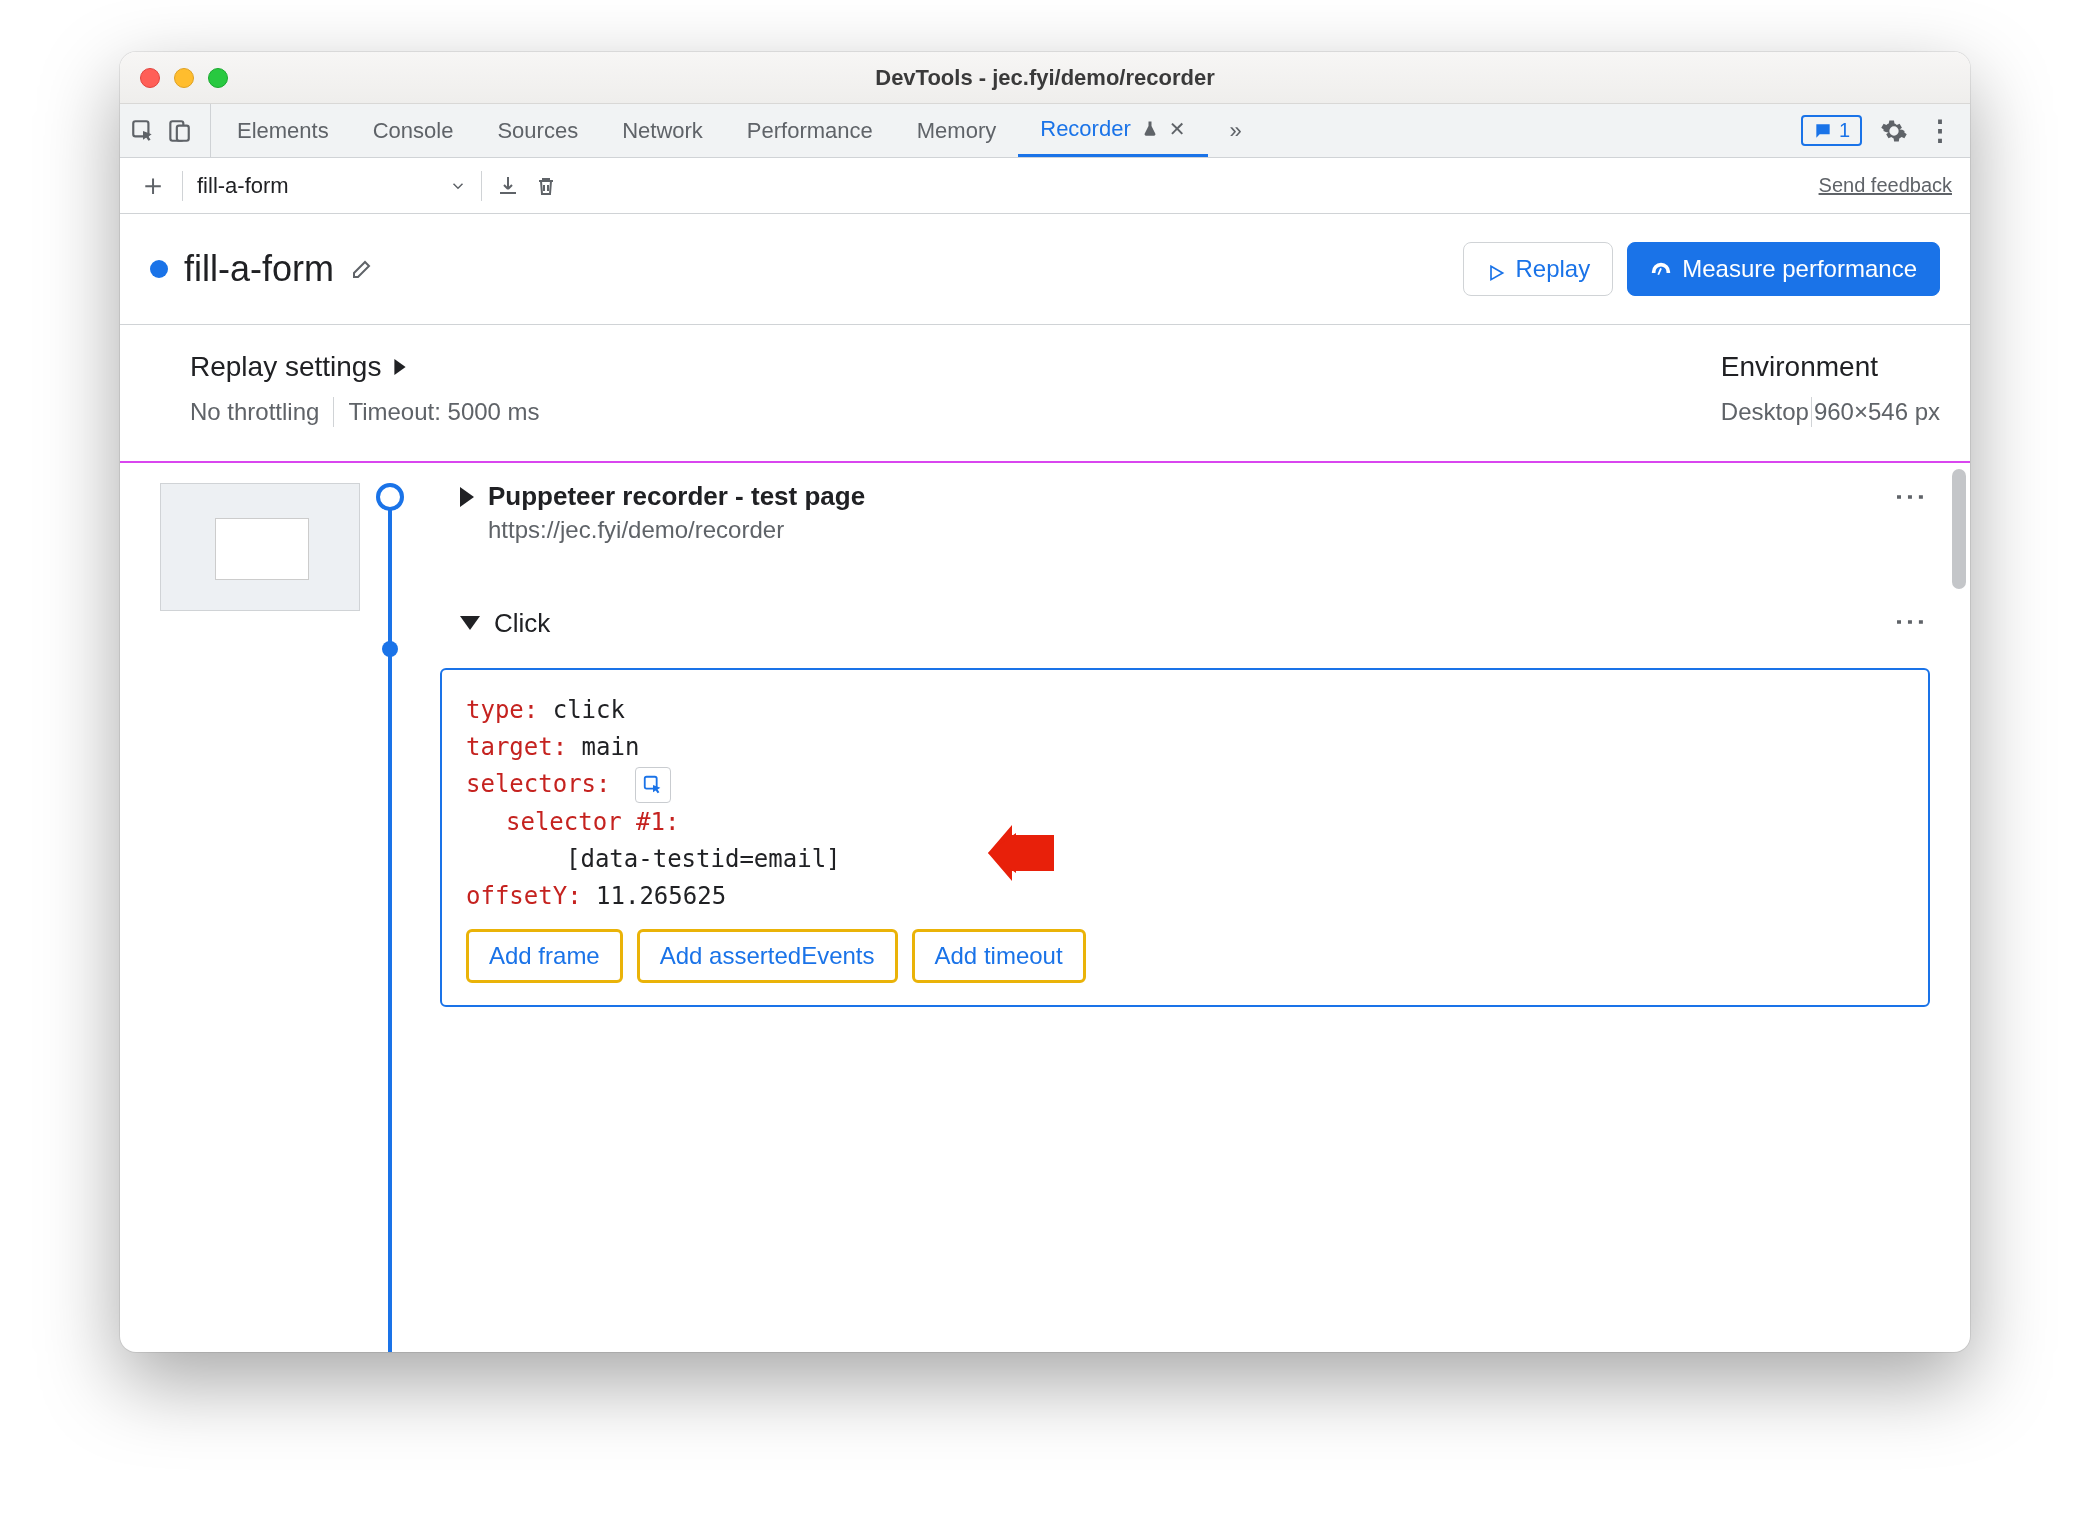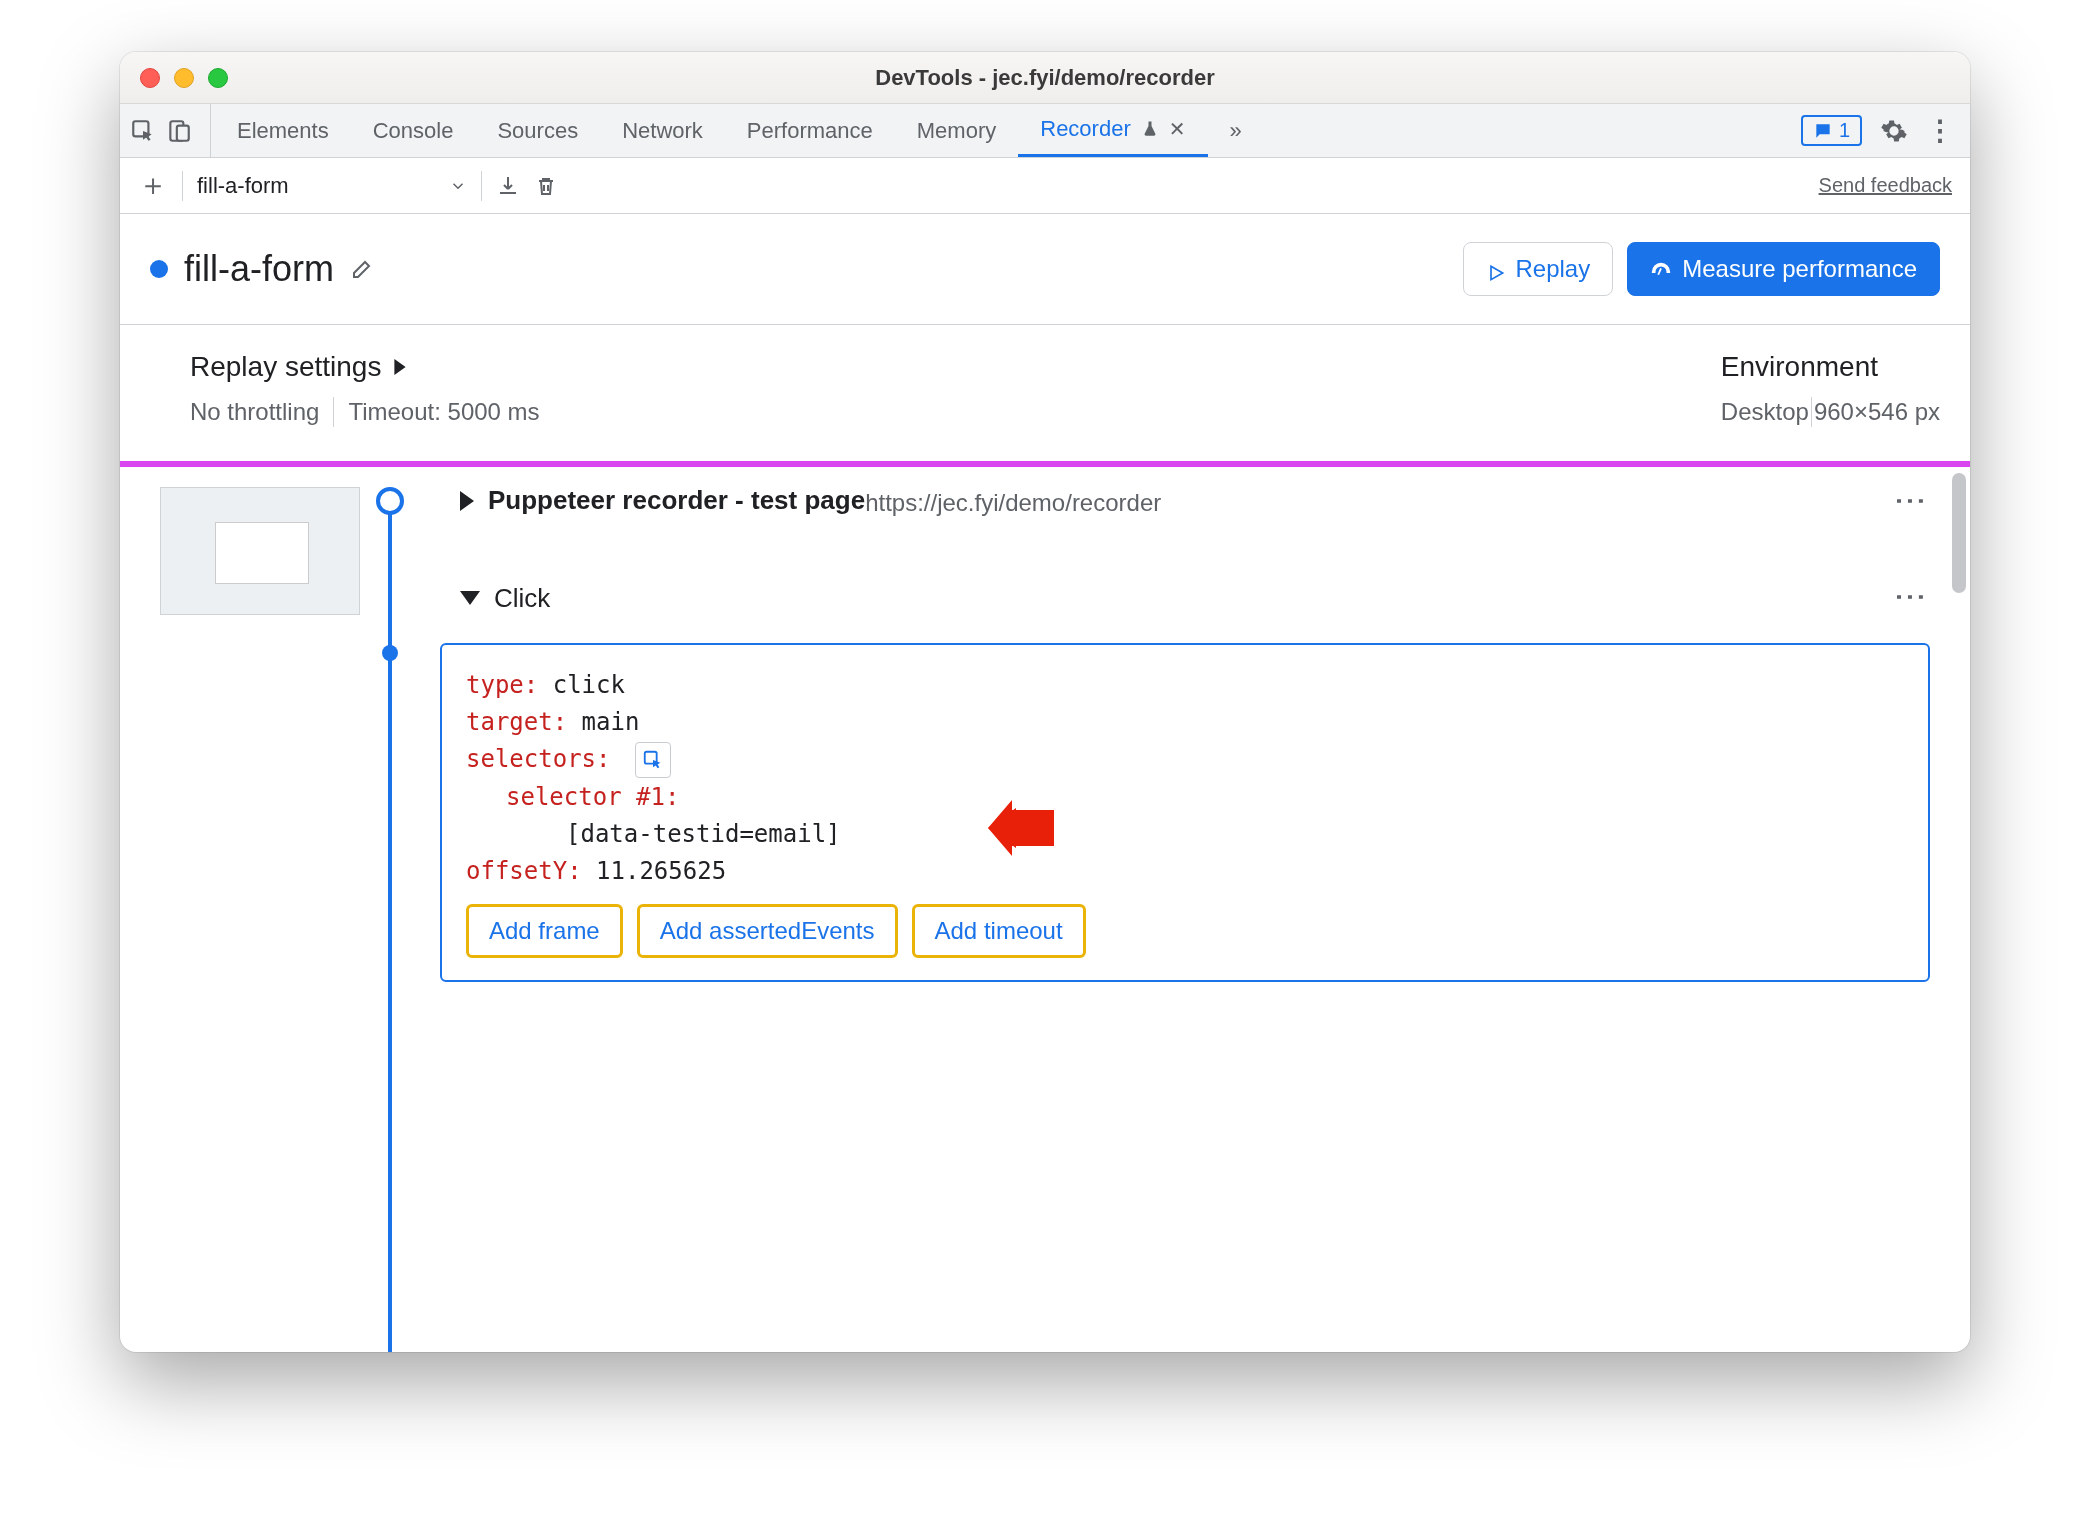--- a/index.html
+++ b/index.html
@@ -73,41 +73,41 @@
 .rec-dot { width:18px; height:18px; border-radius:50%; background:#1a73e8; }
 .header-actions { margin-left:auto; display:flex; gap:14px; }
 .btn {
   display:inline-flex; align-items:flex-end; gap:10px;
   border-radius:8px; padding:12px 22px;
   font-size:24px; font-weight:500; cursor:pointer;
   border:1px solid #d0d3d6; background:#fff; color:#1a73e8;
 }
 .btn.primary { background:#1a73e8; color:#fff; border-color:#1a73e8; }
 .settings-row {
-  padding: 26px 30px 34px 70px; border-bottom:6px solid #d946ef;
+  padding: 26px 30px 34px 70px; border-bottom:2px solid #d946ef;
   display:flex; justify-content:space-between;
 }
 .settings-col { display:flex; flex-direction:column; gap:14px; }
 .settings-heading { font-size:28px; color:#202124; display:flex; align-items:center; gap:12px; }
 .settings-sub { display:flex; align-items:center; font-size:24px; color:#5f6368; gap:14px; }
 .env-sub { display:flex; align-items:center; font-size:24px; color:#5f6368; gap:2px; }
 .steps-area {
   flex:1; display:flex; overflow:auto; position:relative;
 }
 .thumb {
   width:200px; height:128px; background:#edf0f3; border:1px solid #d0d3d6;
   margin:20px 0 0 40px; position:relative; flex-shrink:0;
 }
 .thumb::after { content:''; position:absolute; left:54px; top:34px; width:92px; height:60px; background:#fff; border:1px solid #ccc; }
 .timeline { position:relative; flex:1; padding:18px 40px 30px 60px; }
 .tl-line { position:absolute; left:28px; top:34px; bottom:0; width:4px; background:#1a73e8; }
 .tl-circle { position:absolute; left:16px; top:20px; width:28px; height:28px; border:4px solid #1a73e8; border-radius:50%; background:#fff; }
 .tl-node { position:absolute; left:22px; top:178px; width:16px; height:16px; border-radius:50%; background:#1a73e8; }
 .step-initial { padding-left:40px; display:flex; align-items:flex-start; }
-.step-initial-content { display:flex; flex-direction:row;justify-content:space-between; }
+.step-initial-content { display:flex; flex-direction:column;justify-content:space-between; }
 .caret-right { display:inline-block; width:0; height:0; border-top:10px solid transparent; border-bottom:10px solid transparent; border-left:14px solid #202124; margin-right:14px; margin-top:6px; }
 .caret-down { display:inline-block; width:0; height:0; border-left:10px solid transparent; border-right:10px solid transparent; border-top:14px solid #202124; margin-right:14px; }
 .step-title { font-size:26px; font-weight:700; color:#202124; }
 .step-url { font-size:24px; color:#5f6368; margin-top:4px; }
 .more-dots { margin-left:auto; color:#5f6368; font-size:32px; letter-spacing:2px; cursor:pointer; writing-mode:vertical-rl; }
 .step-click { margin-top:62px; padding-left:40px; display:flex; align-items:center; }
 .step-click-title { font-size:26px; color:#202124; }
 .step-details {
   margin-top:28px; margin-left:20px; border:2px solid #1a73e8; border-radius:6px;
   padding:22px 24px; font-family: ui-monospace, Menlo, Consolas, monospace;

